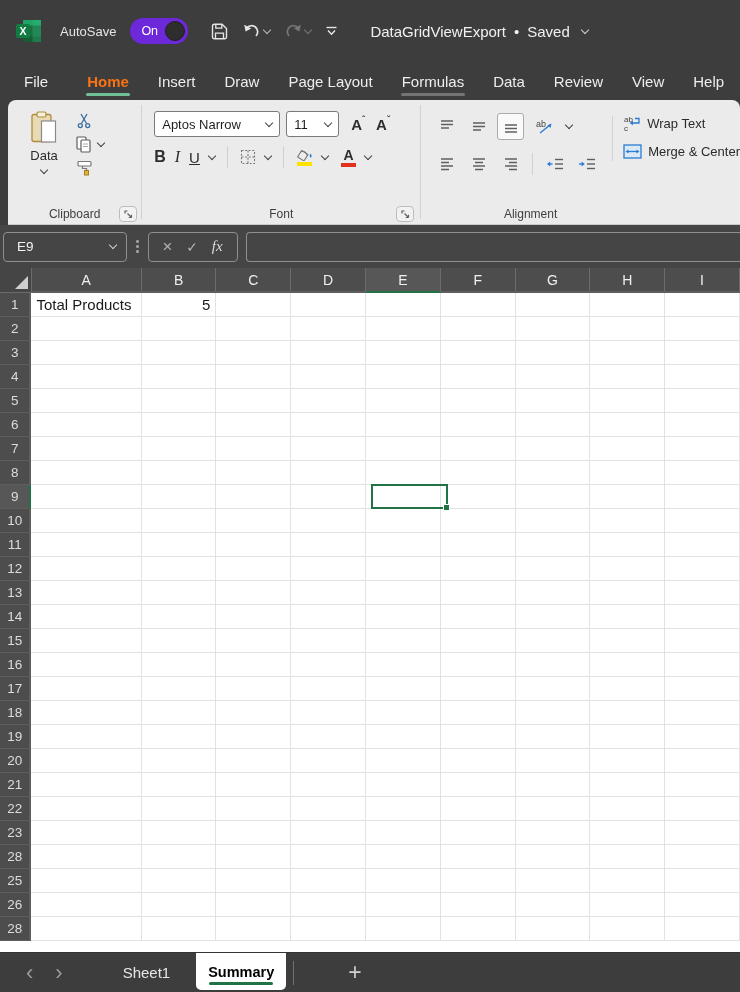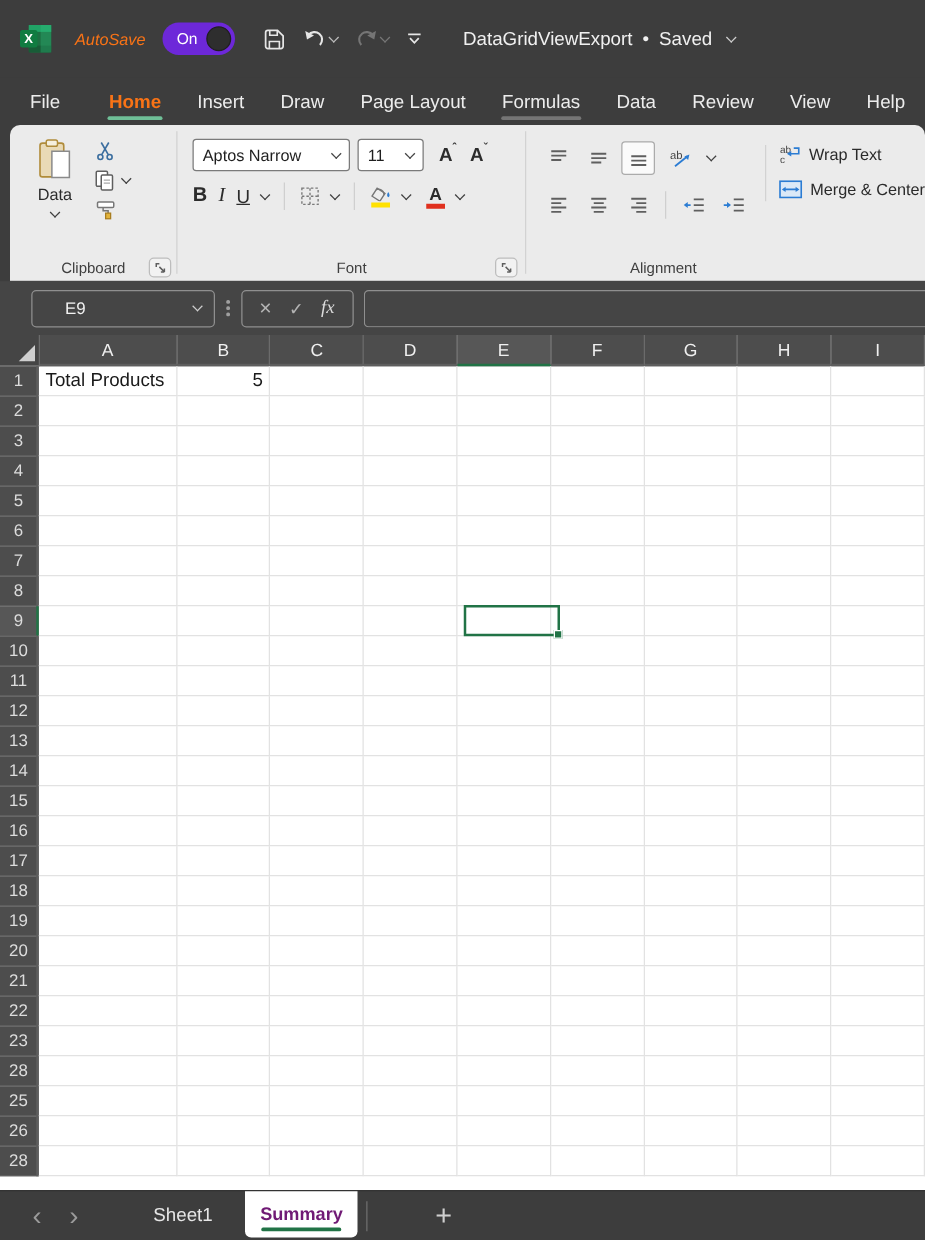--- a/index.html
+++ b/index.html
@@ -3,21 +3,21 @@
 <meta charset="utf-8">
 <style>
   * { margin:0; padding:0; box-sizing:border-box; }
   html,body { width:740px; height:992px; overflow:hidden; background:#3d3d3d;
     font-family:"Liberation Sans", sans-serif; }
   .band { position:absolute; left:0; width:740px; }
 
   
   .titlebar { top:0; height:62px; background:#3d3d3d; display:flex; align-items:center; }
   .excel-logo { margin-left:16px; display:flex; }
-  .autosave-label { margin-left:18px; color:#f97316; font-size:13px;font-style:italic; }
+  .autosave-label { margin-left:18px; color:#e5e5e5; font-size:13px; }
   .toggle { margin-left:14px; width:58px; height:26px; border-radius:13px; background:#6d28d9;
     display:flex; align-items:center; position:relative; cursor:default; }
   .toggle .on-txt { color:#fff; font-size:12.5px; margin-left:11px; }
   .toggle .knob { position:absolute; right:3px; top:3px; width:20px; height:20px; border-radius:50%;
     background:#2e2e2e; border:1px solid #1f1f1f; }
   .qat { display:flex; align-items:center; margin-left:22px; gap:14px; }
   .qat .btn { display:flex; align-items:center; gap:3px; }
   .chev { display:inline-block; width:6px; height:6px; border-right:1.4px solid currentColor;
     border-bottom:1.4px solid currentColor; transform:rotate(45deg); margin-top:-3px; }
   .qat .chev { color:#bdbdbd; }
@@ -79,22 +79,22 @@
   .icon-btn { width:27px; height:27px; display:flex; align-items:center; justify-content:center;
     border:1px solid transparent; border-radius:3px; }
   .icon-btn.selected { background:#fafafa; border-color:#ababab; }
   .mini-vsep { width:1px; height:22px; background:#cfcfcf; margin:0 3px; }
   .al-big-sep { width:1px; background:#d2d2d2; margin:5px 10px 18px 12px; }
   .al-right-col { display:flex; flex-direction:column; gap:12px; padding-top:4px; }
   .labeled-btn { display:flex; align-items:center; gap:6px; font-size:13px; color:#2b2b2b; white-space:nowrap; }
 
   
   .formula-band { top:225px; height:43px; background:#454545; display:flex; align-items:center; }
-  .name-box { margin-left:25px; width:147px; height:30px; border:1px solid #8f8f8f; border-radius:4px;
-    display:flex; align-items:center; color:#f2f2f2; font-size:13.5px; padding:0 10px 0 26px; }
+  .name-box { margin-left:3px; width:124px; height:30px; border:1px solid #8f8f8f; border-radius:4px;
+    display:flex; align-items:center; color:#f2f2f2; font-size:13.5px; padding:0 10px 0 13px; }
   .name-box .chev { margin-left:auto; color:#cfcfcf; }
   .vdots { display:flex; flex-direction:column; gap:2.5px; margin:0 9px; }
   .vdots i { width:2.5px; height:2.5px; border-radius:50%; background:#9f9f9f; }
   .fx-group { width:90px; height:30px; border:1px solid #8f8f8f; border-radius:4px;
     display:flex; align-items:center; justify-content:space-evenly; }
   .fx-cancel { color:#b3b3b3; font-size:17px; line-height:1; }
   .fx-enter { color:#b3b3b3; font-size:14px; }
   .fx-label { color:#dcdcdc; font-size:15px; font-style:italic; font-family:"Liberation Serif", serif; }
   .formula-input { margin-left:8px; height:30px; flex:1; border:1px solid #8f8f8f; border-radius:4px 0 0 4px;
     border-right:none; color:#f0f0f0; font-size:13px; padding:0 8px; display:flex; align-items:center; }
@@ -123,21 +123,21 @@
     background:#217346; border:1px solid #fff; }
 
   
   .tabbar { top:952px; height:40px; background:#3d3d3d; display:flex; align-items:center; border-top:1px solid #333; }
   .nav-chev { color:#9b9b9b; font-size:22px; line-height:1; padding:0 2px; }
   .nav-left { margin-left:24px; }
   .nav-right { margin-left:18px; }
   .sheet-inactive { margin-left:58px; color:#e6e6e6; font-size:15px; }
   .sheet-active { margin-left:26px; position:relative; width:90px; height:37px; background:#fff;
     border-radius:0 0 5px 5px; display:flex; align-items:center; justify-content:center;
-    color:#701a75; font-size:14.5px; font-weight:700; align-self:flex-start; }
+    color:#000000; font-size:14.5px; font-weight:700; align-self:flex-start; }
   .sheet-active .underline { position:absolute; bottom:5px; left:13px; right:13px; height:3px;
     background:#217346; border-radius:2px; }
   .tab-sep { width:1px; height:24px; background:#6f6f6f; margin-left:7px; }
   .add-sheet { margin-left:54px; color:#d0d0d0; font-size:23px; font-weight:300; line-height:1; }
 
   svg { display:block; }
 </style>
 </head>
 <body>
 

